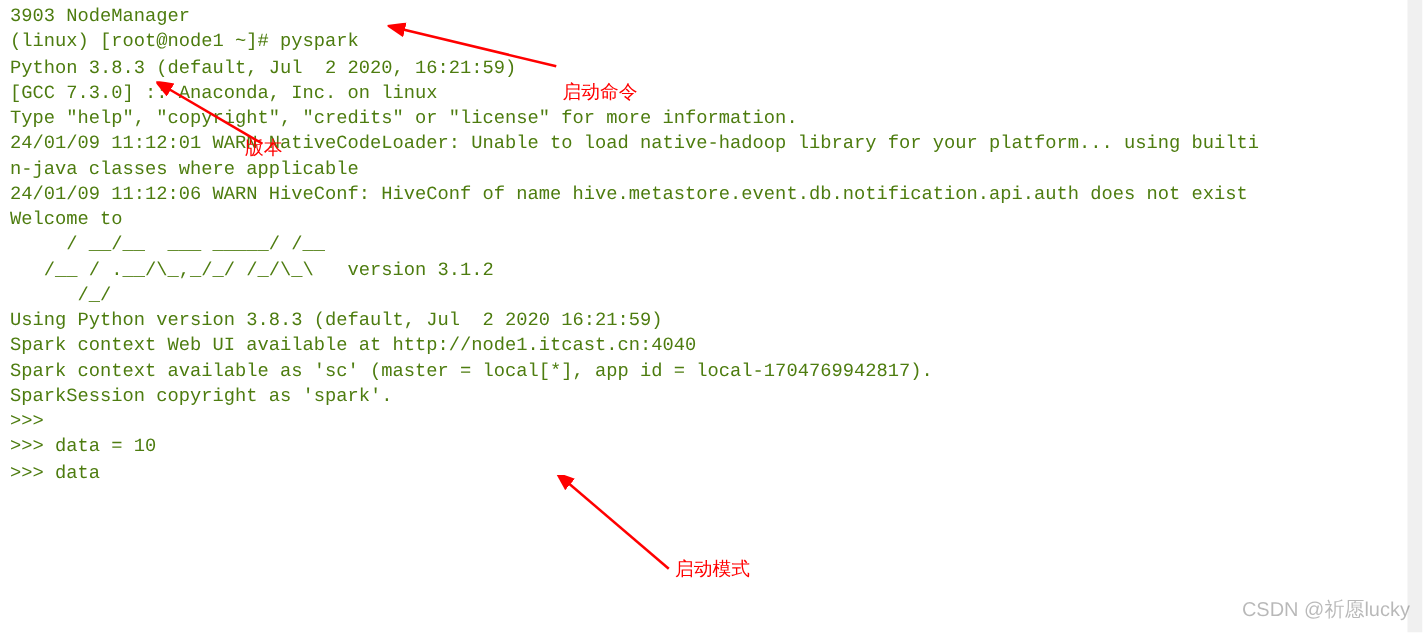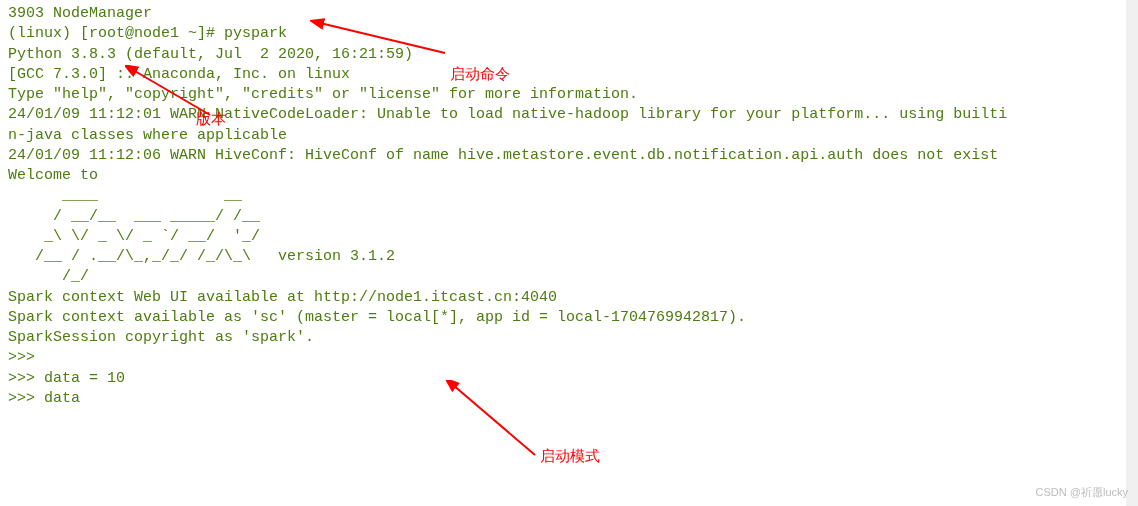--- a/index.html
+++ b/index.html
@@ -29,21 +29,21 @@
     .arrow {
       position: absolute;
       pointer-events: none;
     }
     .watermark {
       position: absolute;
       right: 10px;
       bottom: 6px;
       color: rgba(0,0,0,0.28);
       font-family: "Microsoft YaHei", sans-serif;
-      font-size: 11px;
+      font-size: 16px;
     }
     .scrollbar-right {
       position: absolute;
       right: 0;
       top: 0;
       width: 12px;
       height: 100%;
       background: #f0f0f0;
     }
   </style>
@@ -54,26 +54,25 @@
   <div class="terminal-line">3903 NodeManager</div>
   <div class="terminal-line">(linux) [root@node1 ~]# pyspark</div>
   <div class="terminal-line">Python 3.8.3 (default, Jul  2 2020, 16:21:59)</div>
   <div class="terminal-line">[GCC 7.3.0] :: Anaconda, Inc. on linux</div>
   <div class="terminal-line">Type "help", "copyright", "credits" or "license" for more information.</div>
   <div class="terminal-line"></div>
   <div class="terminal-line">24/01/09 11:12:01 WARN NativeCodeLoader: Unable to load native-hadoop library for your platform... using builti</div>
   <div class="terminal-line">n-java classes where applicable</div>
   <div class="terminal-line">24/01/09 11:12:06 WARN HiveConf: HiveConf of name hive.metastore.event.db.notification.api.auth does not exist</div>
   <div class="terminal-line">Welcome to</div>
-  <div class="terminal-line">      ____              __</div>
   <div class="terminal-line">     / __/__  ___ _____/ /__</div>
-  <div class="terminal-line">    _\ \/ _ \/ _ `/ __/  '_/</div>
   <div class="terminal-line">   /__ / .__/\_,_/_/ /_/\_\   version 3.1.2</div>
   <div class="terminal-line">      /_/</div>
   <div class="terminal-line"></div>
+  <div class="terminal-line">Using Python version 3.8.3 (default, Jul  2 2020 16:21:59)</div>
   <div class="terminal-line">Spark context Web UI available at http://node1.itcast.cn:4040</div>
   <div class="terminal-line">Spark context available as 'sc' (master = local[*], app id = local-1704769942817).</div>
   <div class="terminal-line">SparkSession copyright as 'spark'.</div>
   <div class="terminal-line">&gt;&gt;&gt;</div>
   <div class="terminal-line">&gt;&gt;&gt; data = 10</div>
   <div class="terminal-line">&gt;&gt;&gt; data</div>
 </div>
 
 <div class="annotation" style="left:450px; top:47px;margin-top:17px;">启动命令</div>
 <svg class="arrow" style="left:310px; top:18px;" width="140" height="40">

